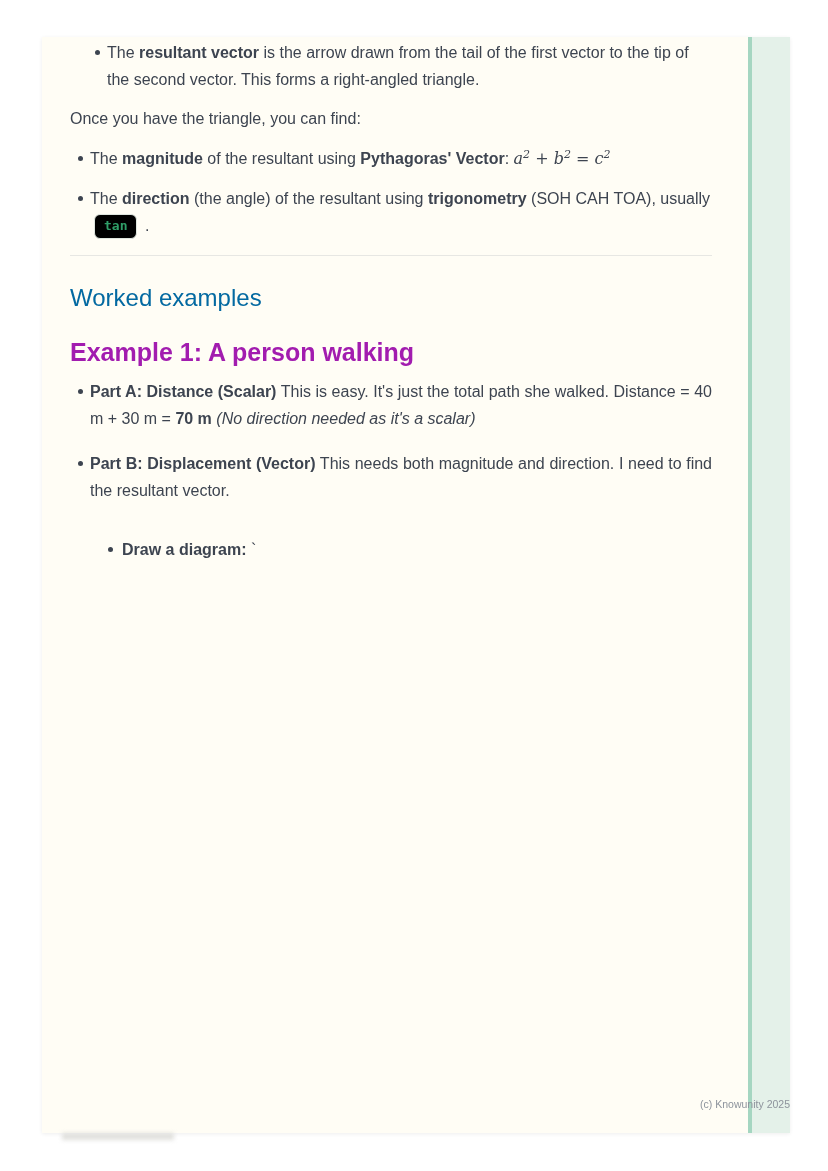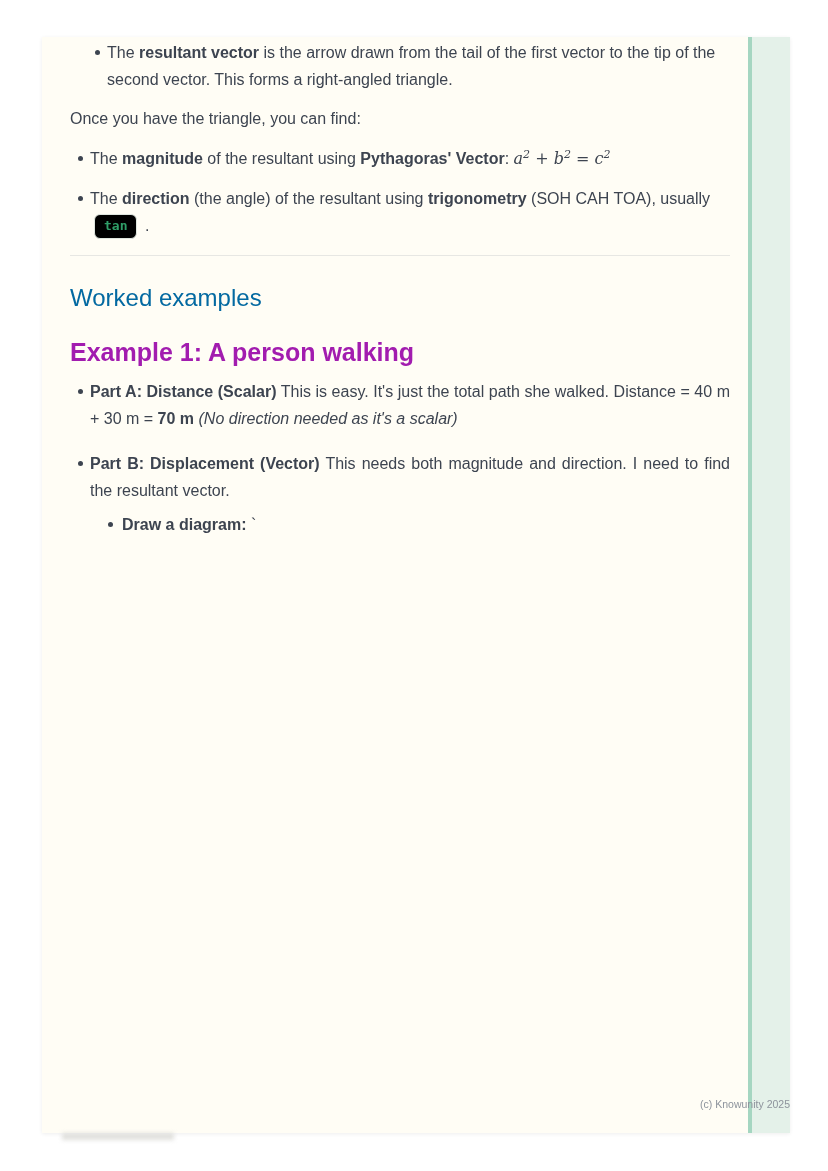--- a/index.html
+++ b/index.html
@@ -13,21 +13,21 @@
     position:absolute; left:42px; top:37px; width:748px; height:1096px;
     background:#fffdf5;
     box-shadow:0 1px 4px rgba(0,0,0,0.07);
   }
   .stripe {
     position:absolute; top:0; right:0; bottom:0; width:42px;
     background:#e4f1e9; border-left:4px solid #a5d6c1; box-sizing:border-box;
   }
   .content {
     position:relative;
-    padding:2px 60px 0 28px;
+    padding:2px 78px 0 28px;
     font-size:16px; line-height:27px; color:#3d4450;
   }
   .b { font-weight:700; }
   .i { font-style:italic; }
   ul { list-style:none; margin:0; padding:0; }
   li { position:relative; }
   li::before {
     content:""; position:absolute; left:-14px; top:11px;
     width:5px; height:5px; border-radius:50%; background:#3d4450;
   }
@@ -43,21 +43,21 @@
     font-weight:400; color:#0369a1;
   }
   h3.example {
     margin:27px 0 0 0; font-size:25px; line-height:25px;
     font-weight:700; color:#a21caf;
   }
   p.problem { margin:12px 0 0 0; text-align:justify; }
   ul.parts { padding-left:20px; margin-top:13px; }
   ul.parts > li { margin-bottom:18px; text-align:justify; }
   ul.parts > li::before { left:-12px; }
-  ul.sub { padding-left:32px; margin-top:7px; }
+  ul.sub { padding-left:32px; margin-top:32px; }
   ul.sub > li { text-align:left; }
   ul.sub > li::before { left:-14px; }
   .formula {
     font-family:"DejaVu Serif","Liberation Serif",serif;
     font-style:italic;
   }
   .formula sup { font-size:11px; line-height:0; }
   .chip {
     display:inline-block;
     font-family:"DejaVu Sans Mono","Liberation Mono",monospace;

